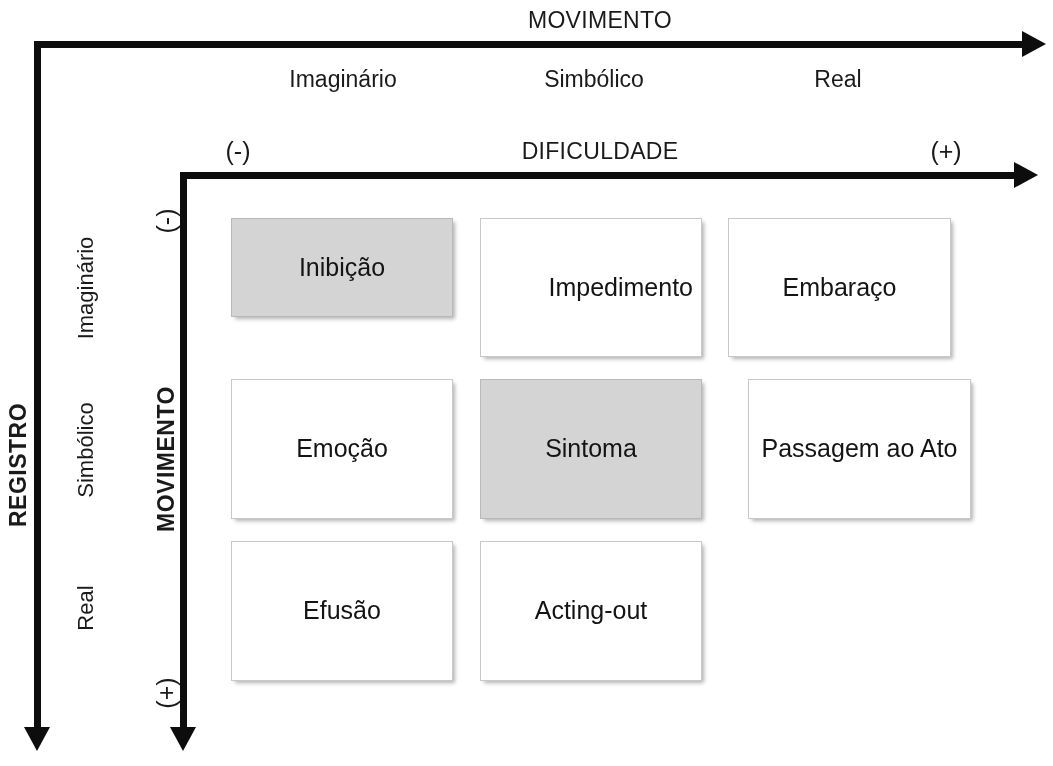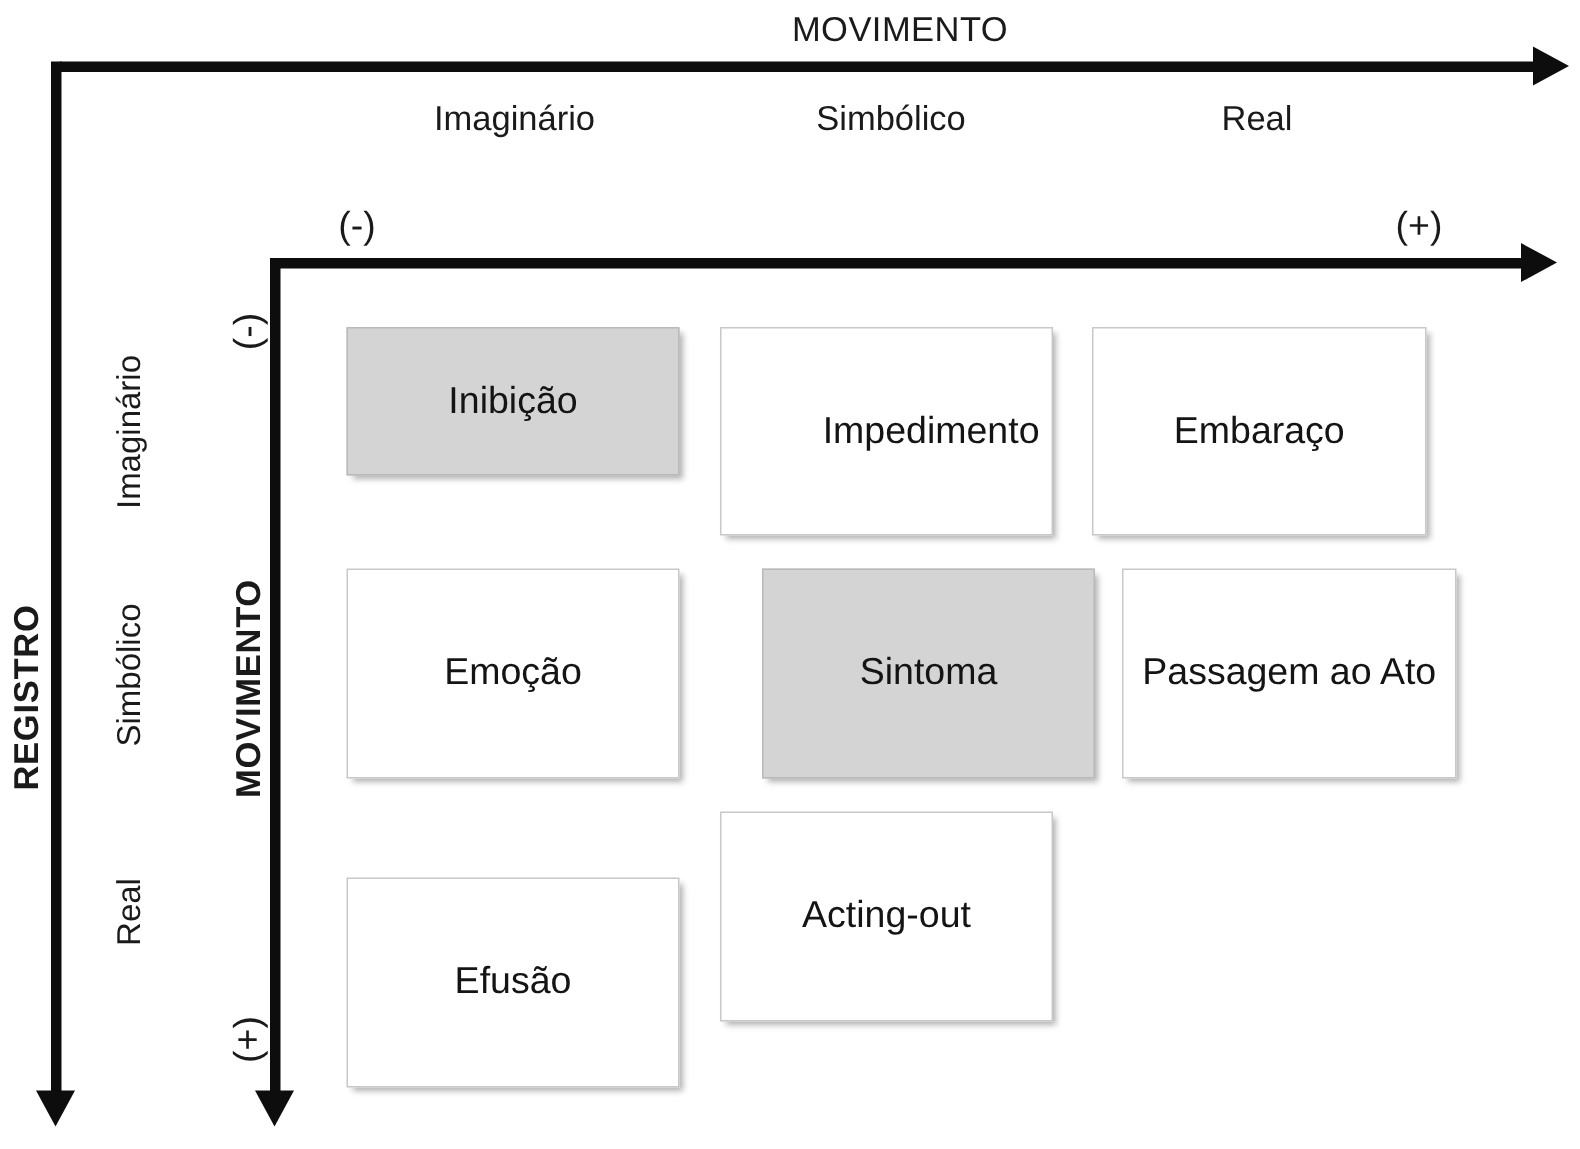--- a/index.html
+++ b/index.html
@@ -123,20 +123,21 @@
 
   <div class="lbl col-head center-xy" style="left:343px; top:79px;">Imaginário</div>
   <div class="lbl col-head center-xy" style="left:594px; top:79px;">Simbólico</div>
   <div class="lbl col-head center-xy" style="left:838px; top:79px;">Real</div>
 
   <div class="lbl v-row-head rot-ccw" style="left:86px; top:288px;">Imaginário</div>
   <div class="lbl v-row-head rot-ccw" style="left:86px; top:450px;">Simbólico</div>
   <div class="lbl v-row-head rot-ccw" style="left:86px; top:608px;">Real</div>
 
   <div class="lbl sign center-xy" style="left:238px; top:151px;">(-)</div>
+  <div class="lbl axis-title-h center-xy" style="left:600px; top:151px;">DIFICULDADE</div>
   <div class="lbl sign center-xy" style="left:946px; top:151px;">(+)</div>
 
   <div class="axis-line-h" style="left:186px; top:172px; width:836px;"></div>
   <div class="arrow-right" style="left:1014px; top:162px;"></div>
 
   <div class="axis-line-v" style="left:180px; top:172px; height:559px;"></div>
   <div class="arrow-down" style="left:170px; top:727px;"></div>
 
   <div class="lbl sign rot-ccw" style="left:166px; top:221px;">(-)</div>
   <div class="lbl v-axis-title rot-ccw" style="left:166px; top:459px;">MOVIMENTO</div>
@@ -148,27 +149,27 @@
   <div class="cell" style="left:480px; top:218px; width:222px; height:139px;justify-content:flex-end;">
     <span class="cell-label">Impedimento</span>
   </div>
   <div class="cell" style="left:728px; top:218px; width:223px; height:139px;">
     <span class="cell-label">Embaraço</span>
   </div>
 
   <div class="cell" style="left:231px; top:379px; width:222px; height:140px;">
     <span class="cell-label">Emoção</span>
   </div>
-  <div class="cell shaded" style="left:508px; top:379px; width:222px; height:140px;text-align:right;">
+  <div class="cell shaded" style="left:480px; top:379px; width:222px; height:140px;text-align:right;">
     <span class="cell-label">Sintoma</span>
   </div>
   <div class="cell" style="left:748px; top:379px; width:223px; height:140px;">
     <span class="cell-label">Passagem ao Ato</span>
   </div>
 
-  <div class="cell" style="left:231px; top:541px; width:222px; height:140px;margin-top:44px;">
+  <div class="cell" style="left:231px; top:541px; width:222px; height:140px;">
     <span class="cell-label">Efusão</span>
   </div>
   <div class="cell" style="left:480px; top:541px; width:222px; height:140px;">
     <span class="cell-label">Acting-out</span>
   </div>
 
 </div>
 
 </body></html>

